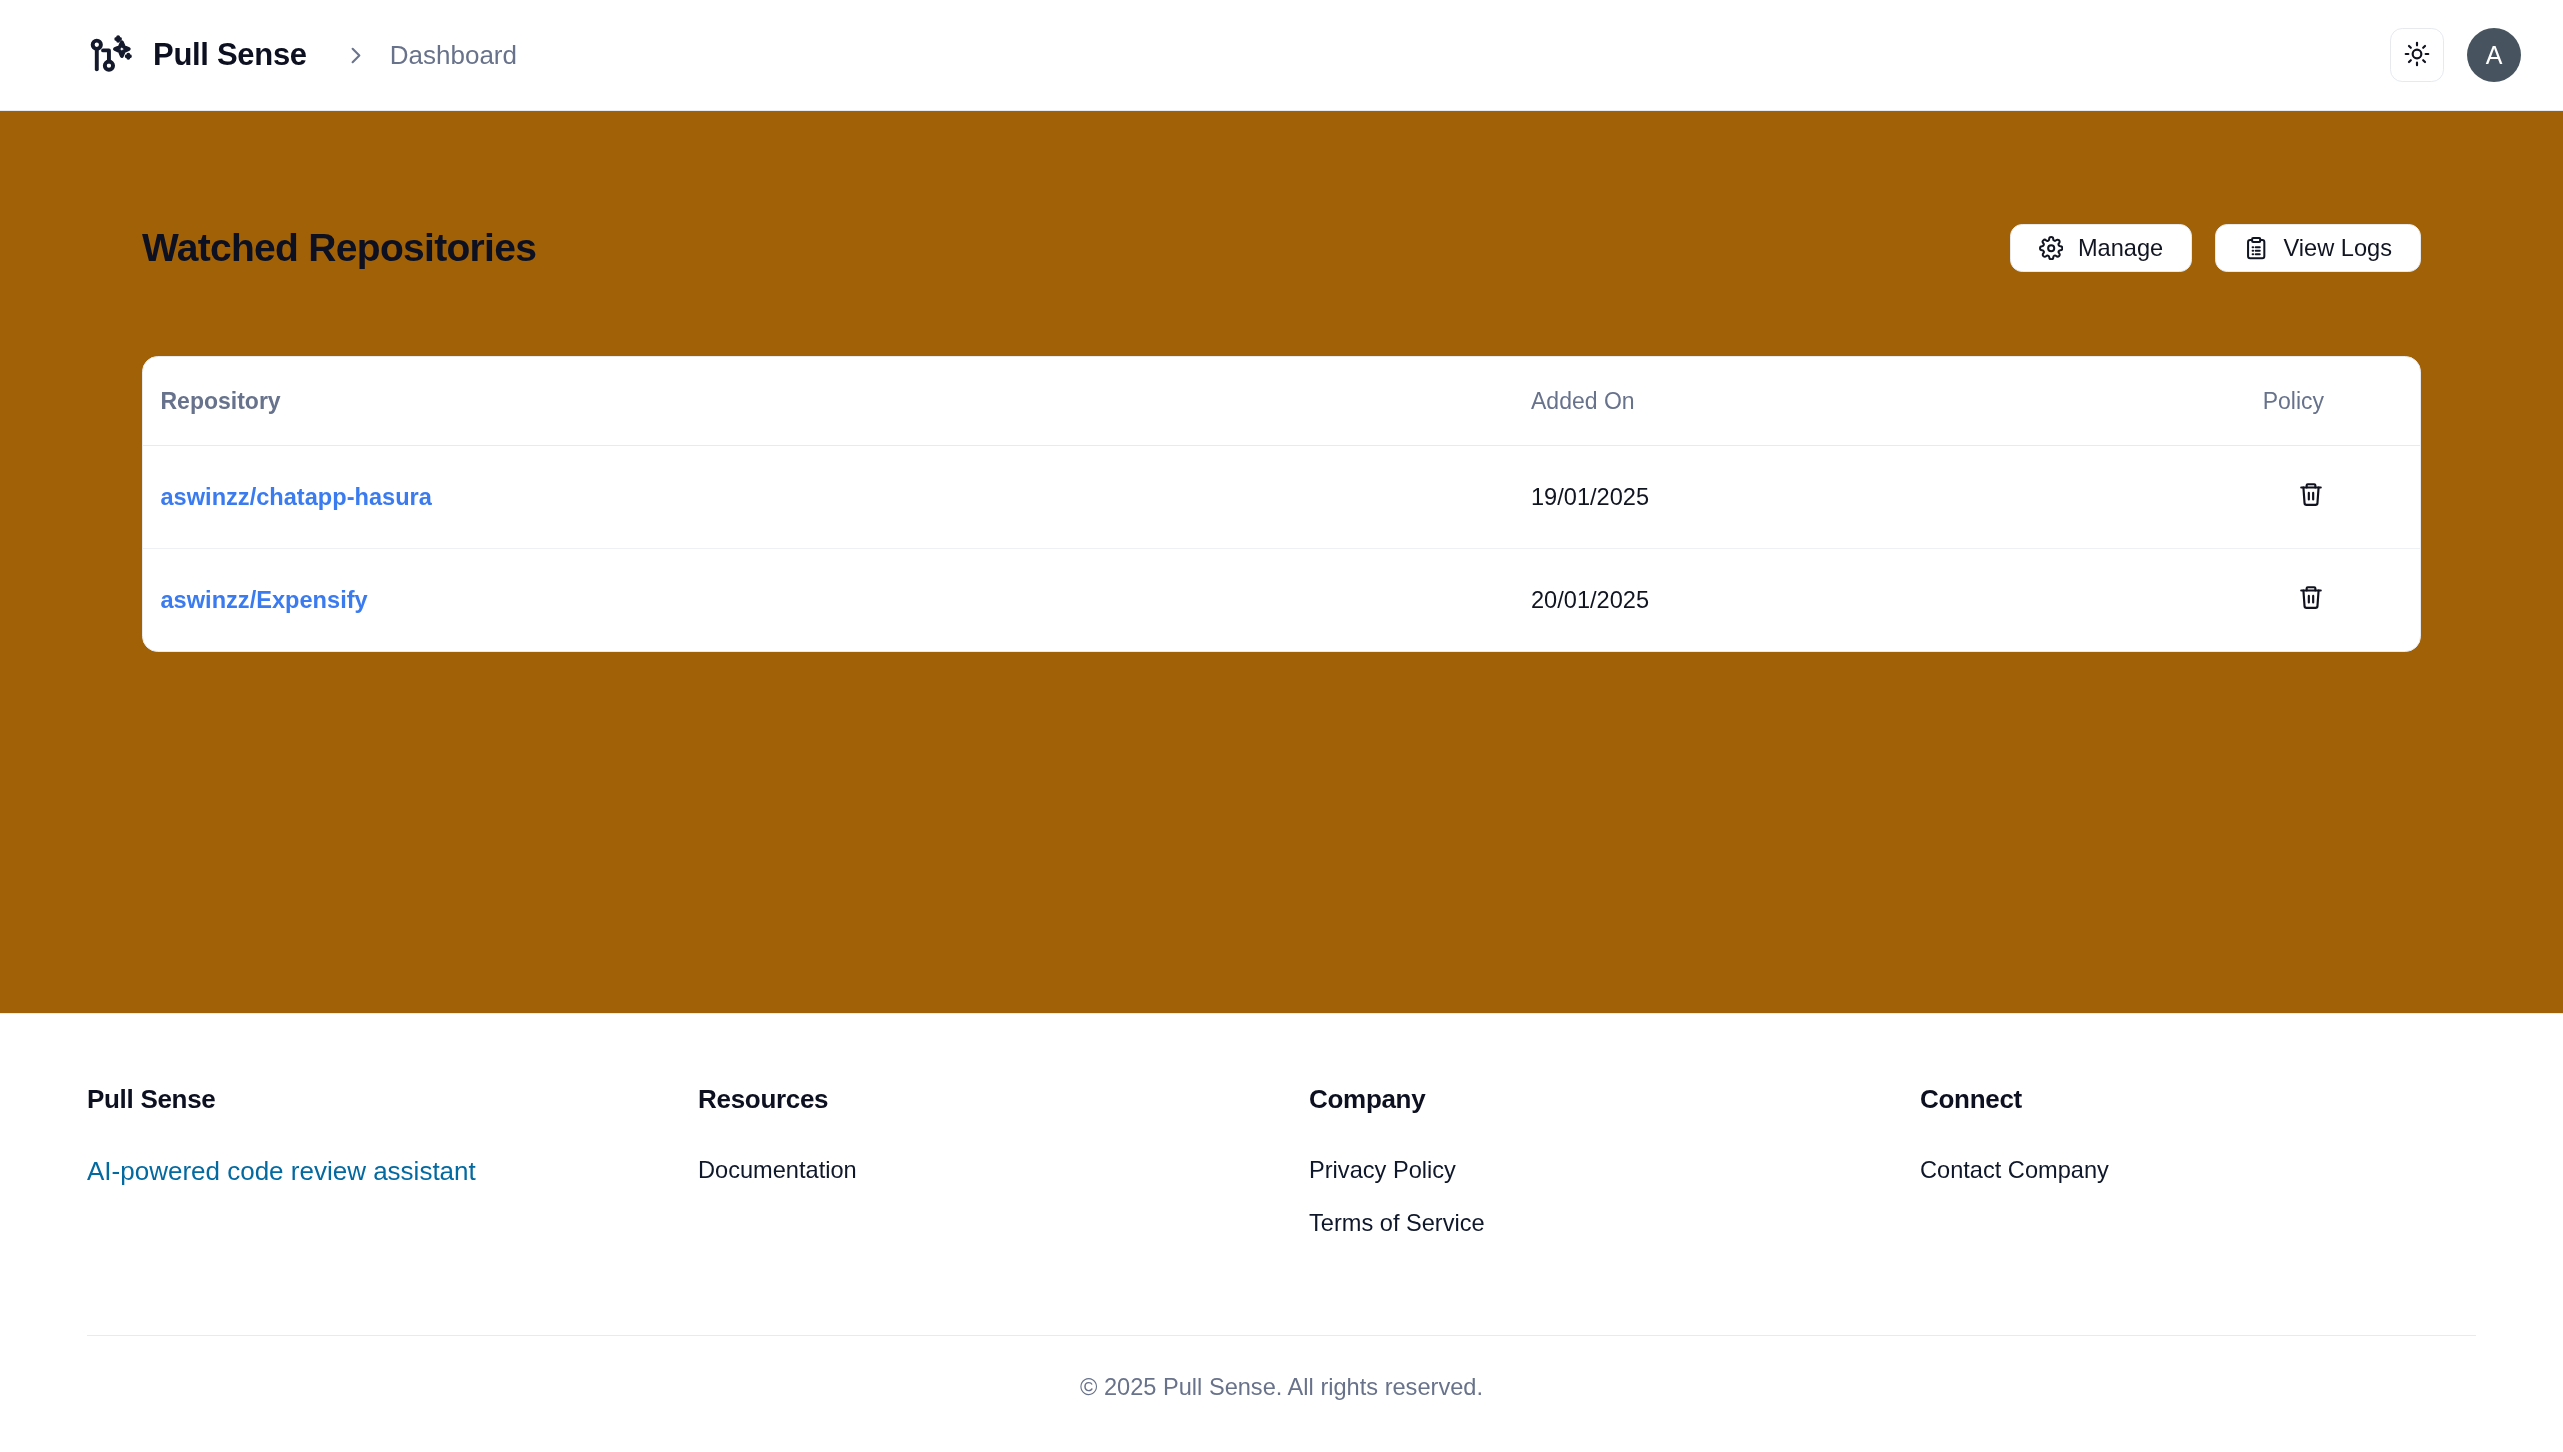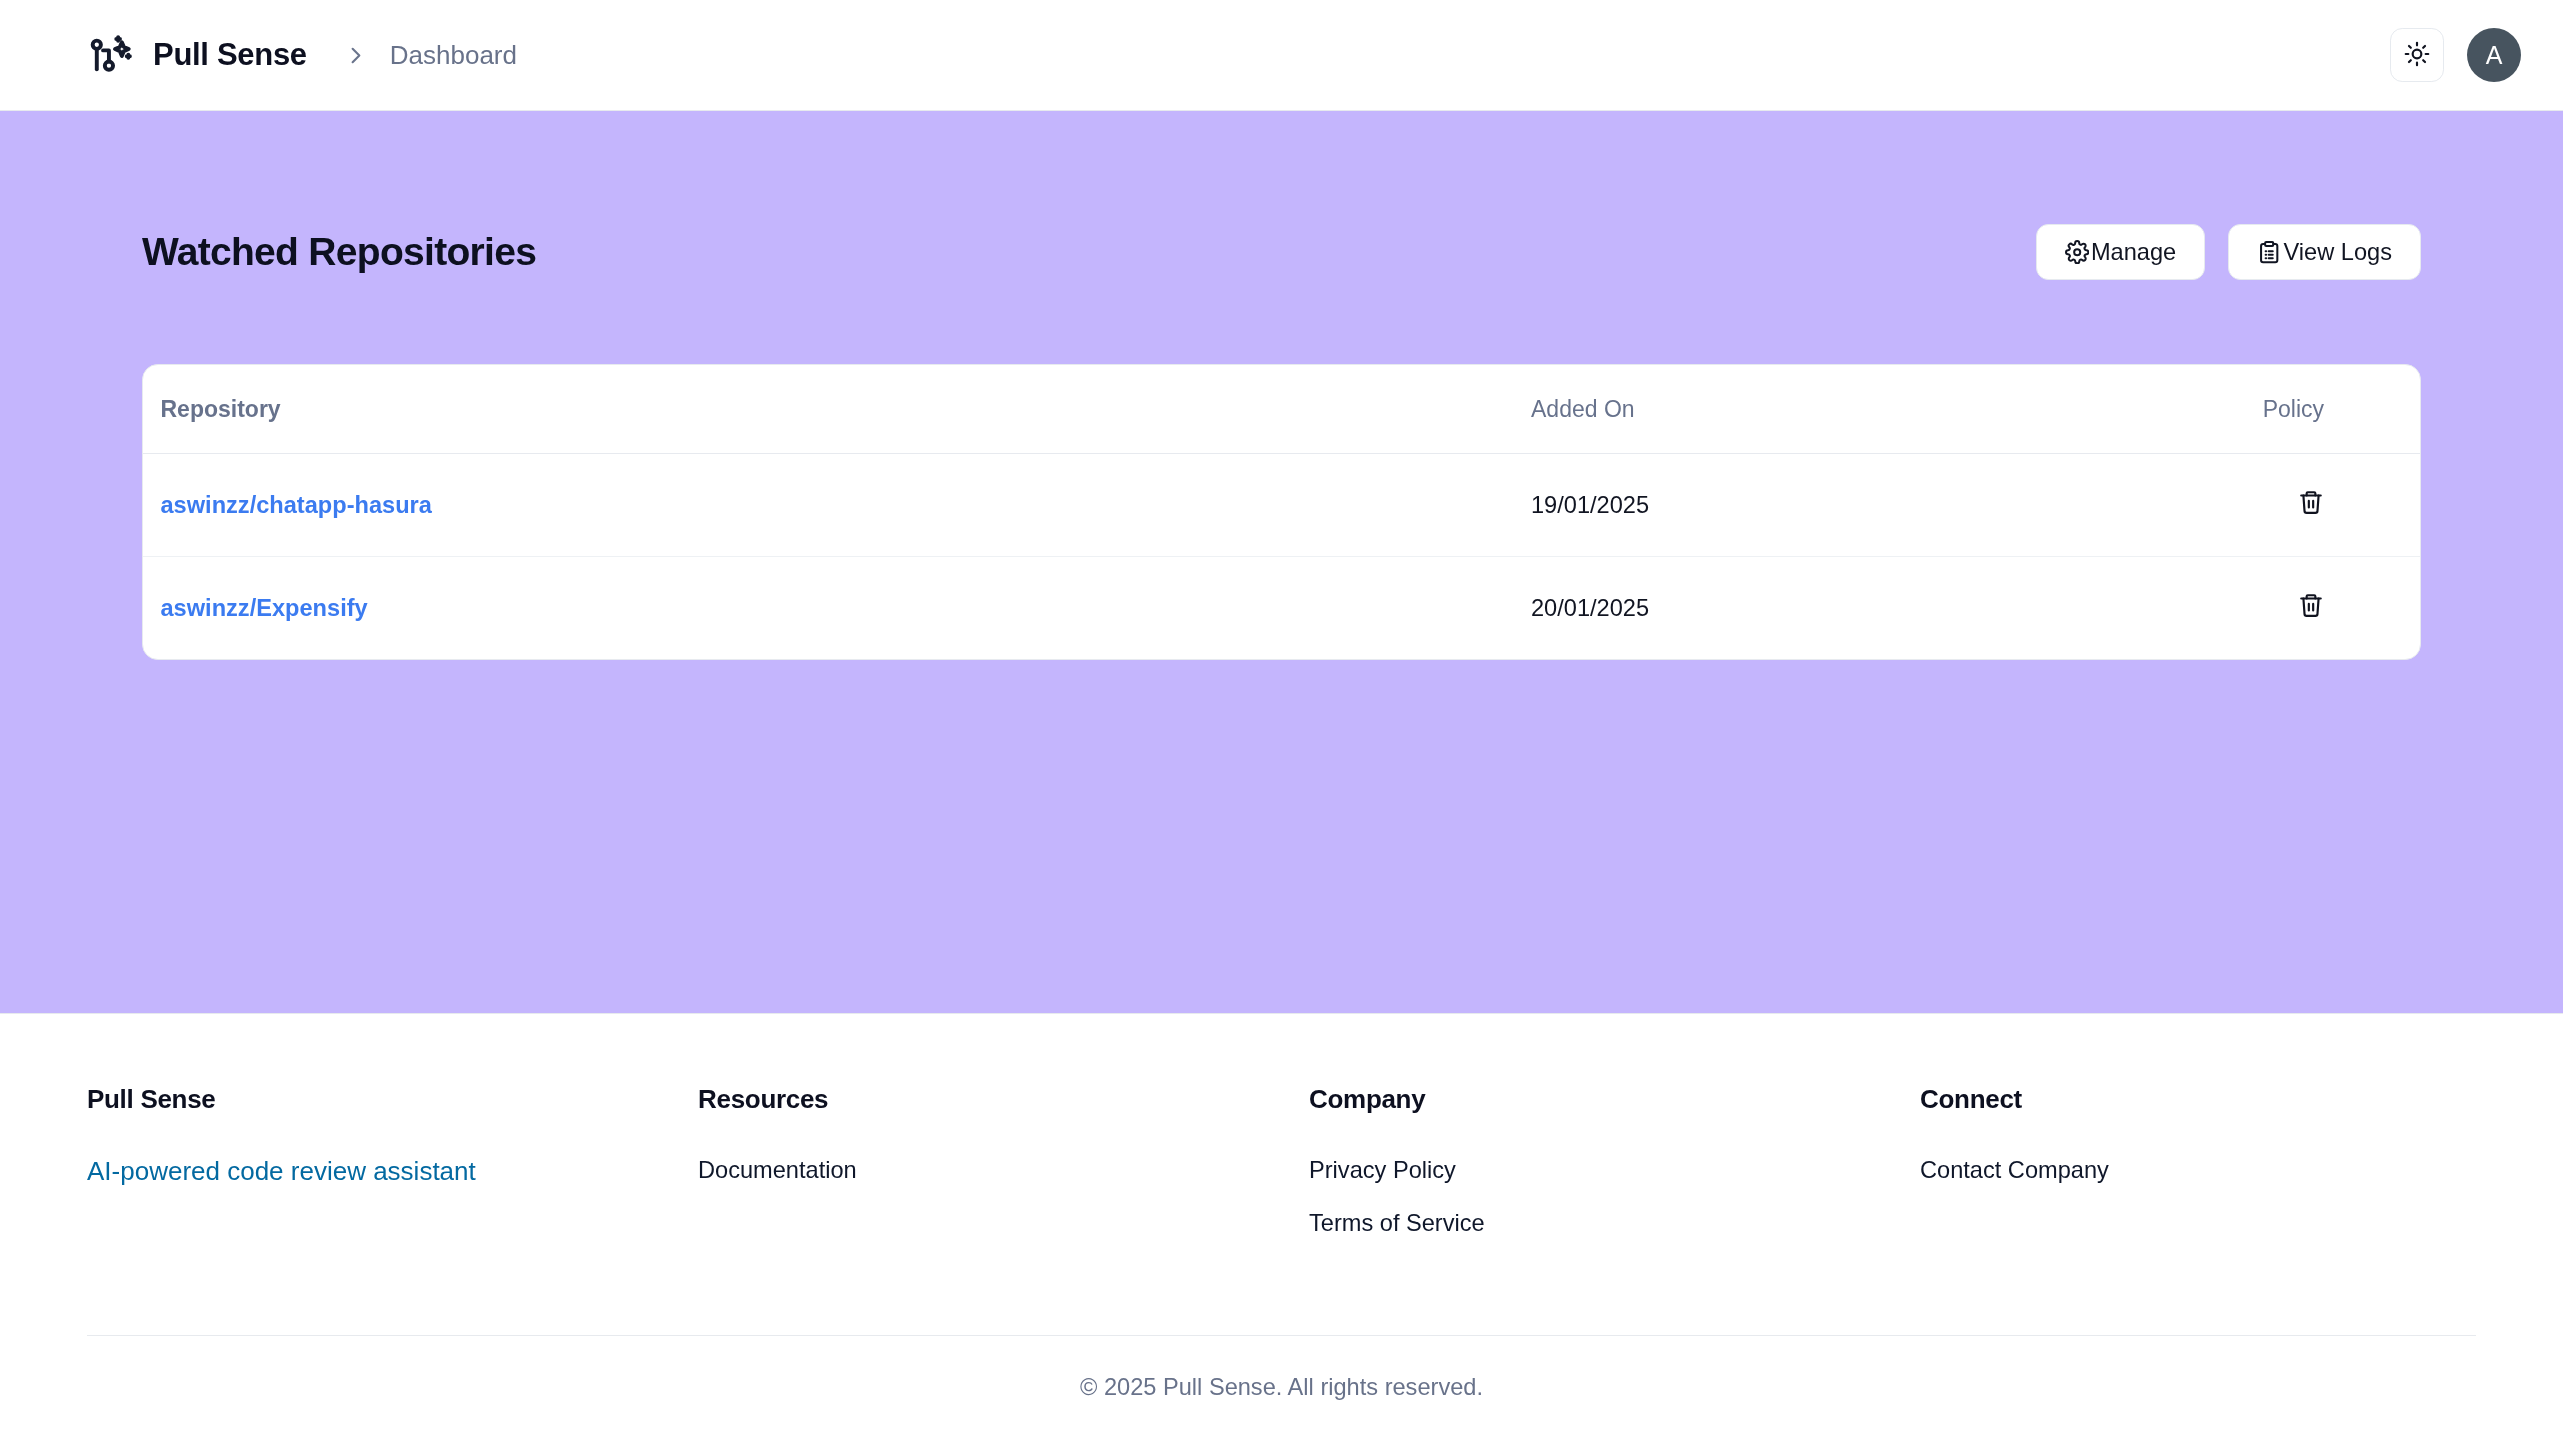--- a/index.html
+++ b/index.html
@@ -61,44 +61,44 @@
     display: flex; align-items: center; justify-content: center;
     font-size: 25px;
     font-weight: 400;
     cursor: pointer;
   }
 
   
   .main {
     flex: 1 1 auto;
     padding: 113px 142px 0 142px;
-    background: #c4b5fd;
+    background: #a16207;
   }
   .page-head {
     display: flex;
     align-items: center;
     justify-content: space-between;
     margin-bottom: 84px;
   }
   .page-title {
     font-size: 39px;
     font-weight: 700;
     letter-spacing: -0.7px;
     color: #0d1020;
   }
   .head-actions { display: flex; gap: 23px; }
   .btn {
-    height: 56px;
+    height: 48px;
     padding: 0 28px;
     border: 1.7px solid #e6eaef;
     border-radius: 12.2px;
     background: #ffffff;
     display: flex;
     align-items: center;
-    gap: 2px;
+    gap: 15px;
     font-size: 23.6px;
     color: #111522;
     cursor: pointer;
     font-family: "Liberation Sans", sans-serif;
     white-space: nowrap;
   }
   .btn svg { display: block; }
 
   
   .card {

